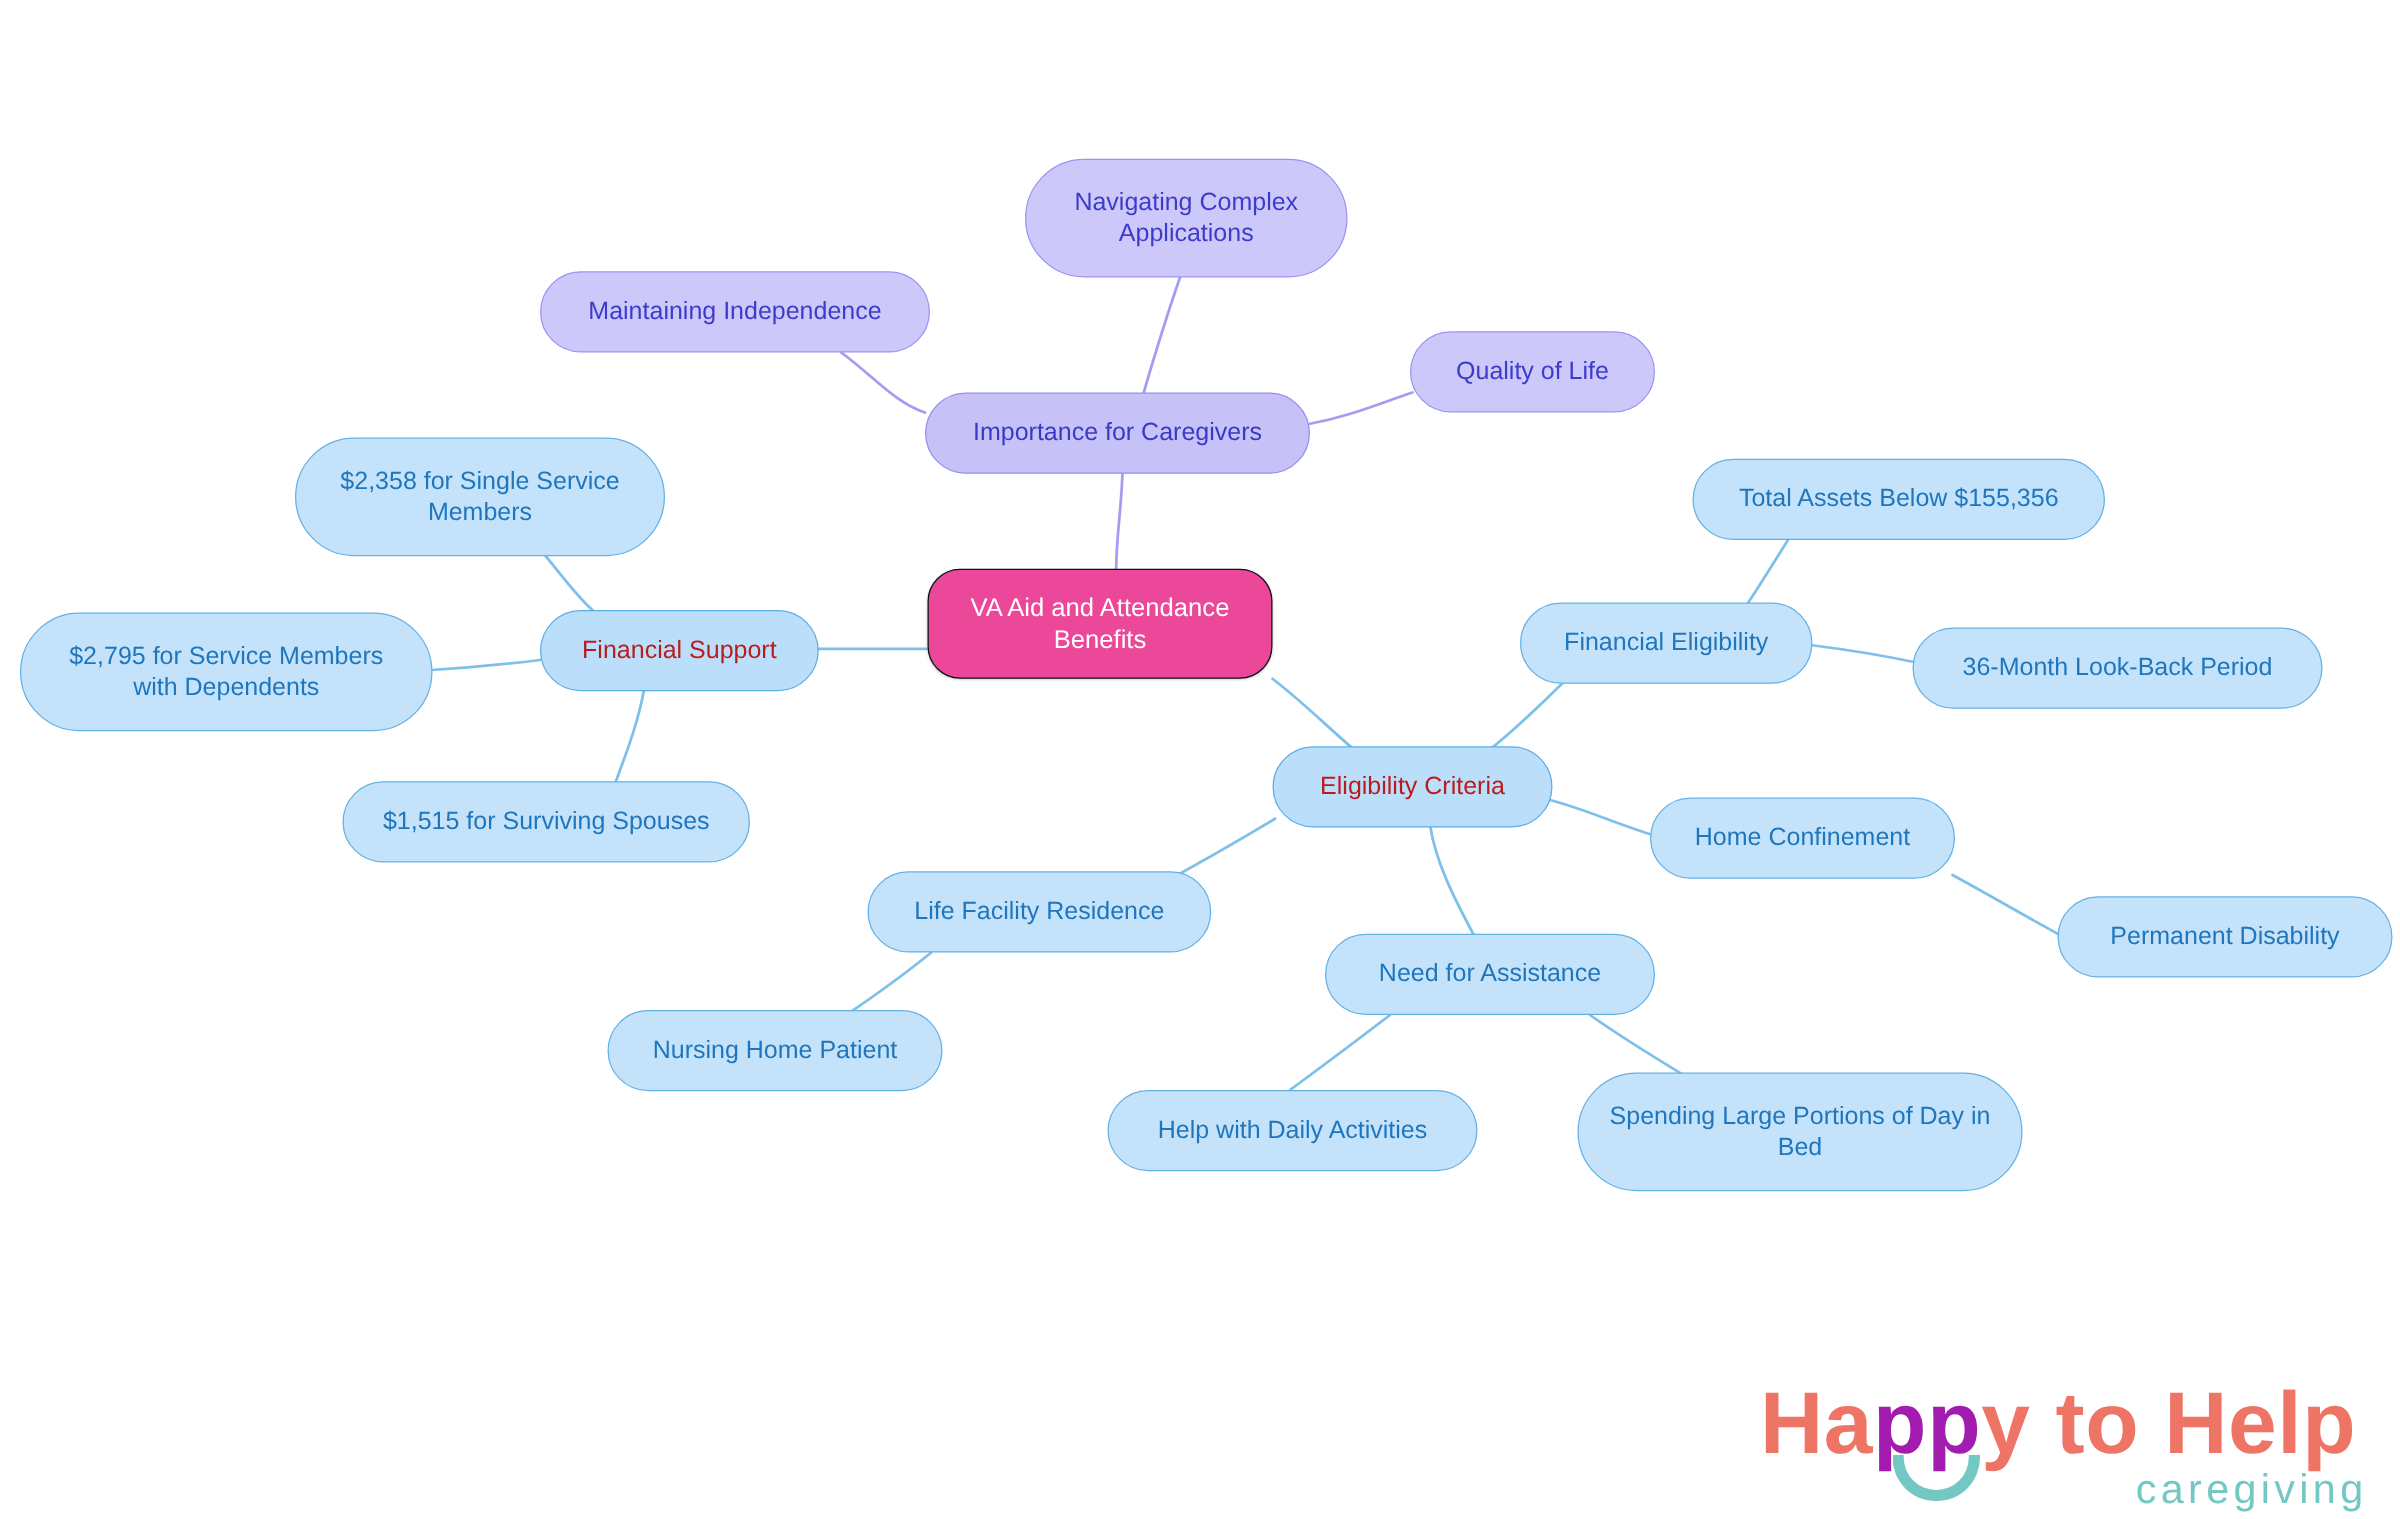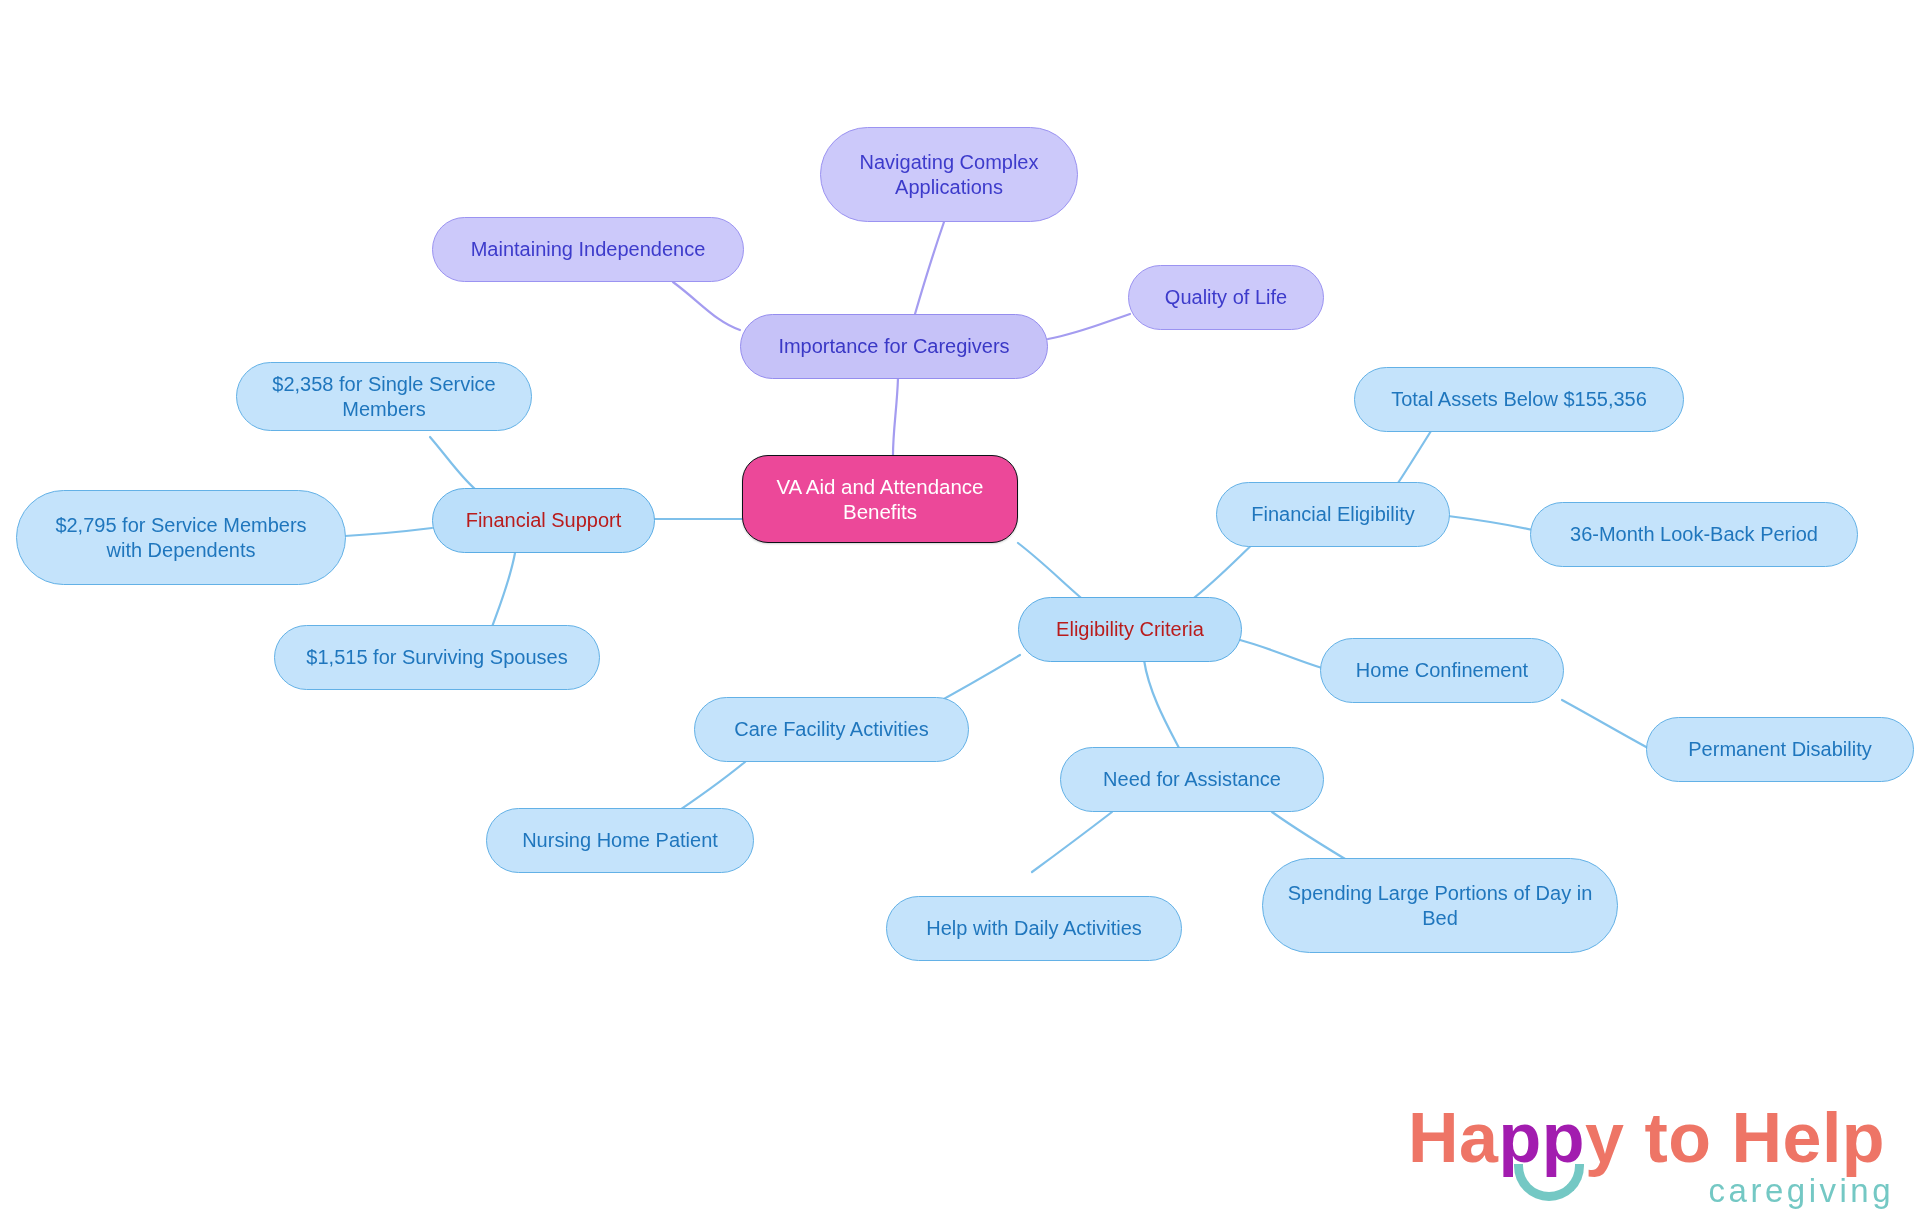--- a/index.html
+++ b/index.html
@@ -176,45 +176,45 @@
   <div class="node purple" style="left:820px; top:127px; width:258px; height:95px;">Navigating Complex Applications</div>
 
   <div class="node purple-mid" style="left:740px; top:314px; width:308px; height:65px;">Importance for Caregivers</div>
 
   <div class="node purple" style="left:432px; top:217px; width:312px; height:65px;">Maintaining Independence</div>
 
   <div class="node purple" style="left:1128px; top:265px; width:196px; height:65px;">Quality of Life</div>
 
   <div class="node blue-mid" style="left:432px; top:488px; width:223px; height:65px;">Financial Support</div>
 
-  <div class="node blue" style="left:236px; top:362px; width:296px; height:69px;">$2,358 for Single Service Members</div>
+  <div class="node blue" style="left:236px; top:350px; width:296px; height:95px;">$2,358 for Single Service Members</div>
 
   <div class="node blue" style="left:16px; top:490px; width:330px; height:95px;">$2,795 for Service Members with Dependents</div>
 
   <div class="node blue" style="left:274px; top:625px; width:326px; height:65px;">$1,515 for Surviving Spouses</div>
 
   <div class="node blue-mid" style="left:1018px; top:597px; width:224px; height:65px;">Eligibility Criteria</div>
 
   <div class="node blue" style="left:1216px; top:482px; width:234px; height:65px;">Financial Eligibility</div>
 
   <div class="node blue" style="left:1354px; top:367px; width:330px; height:65px;">Total Assets Below $155,356</div>
 
   <div class="node blue" style="left:1530px; top:502px; width:328px; height:65px;">36-Month Look-Back Period</div>
 
   <div class="node blue" style="left:1320px; top:638px; width:244px; height:65px;">Home Confinement</div>
 
   <div class="node blue" style="left:1646px; top:717px; width:268px; height:65px;">Permanent Disability</div>
 
-  <div class="node blue" style="left:694px; top:697px; width:275px; height:65px;">Care Facility Activities</div>
+  <div class="node blue" style="left:694px; top:697px; width:275px; height:65px;">Life Facility Residence</div>
 
   <div class="node blue" style="left:486px; top:808px; width:268px; height:65px;">Nursing Home Patient</div>
 
   <div class="node blue" style="left:1060px; top:747px; width:264px; height:65px;">Need for Assistance</div>
 
-  <div class="node blue" style="left:886px; top:872px; width:296px; height:65px;margin-top:24px;">Help with Daily Activities</div>
+  <div class="node blue" style="left:886px; top:872px; width:296px; height:65px;">Help with Daily Activities</div>
 
   <div class="node blue" style="left:1262px; top:858px; width:356px; height:95px;">Spending Large Portions of Day in Bed</div>
 
   <div id="logo">
     <div class="logo-main"><span>Ha</span><span class="teal">pp</span><span>y to Hel</span><span>p</span></div>
     <div class="logo-smile"></div>
     <div class="logo-sub">caregiving</div>
   </div>
 
 </div>

